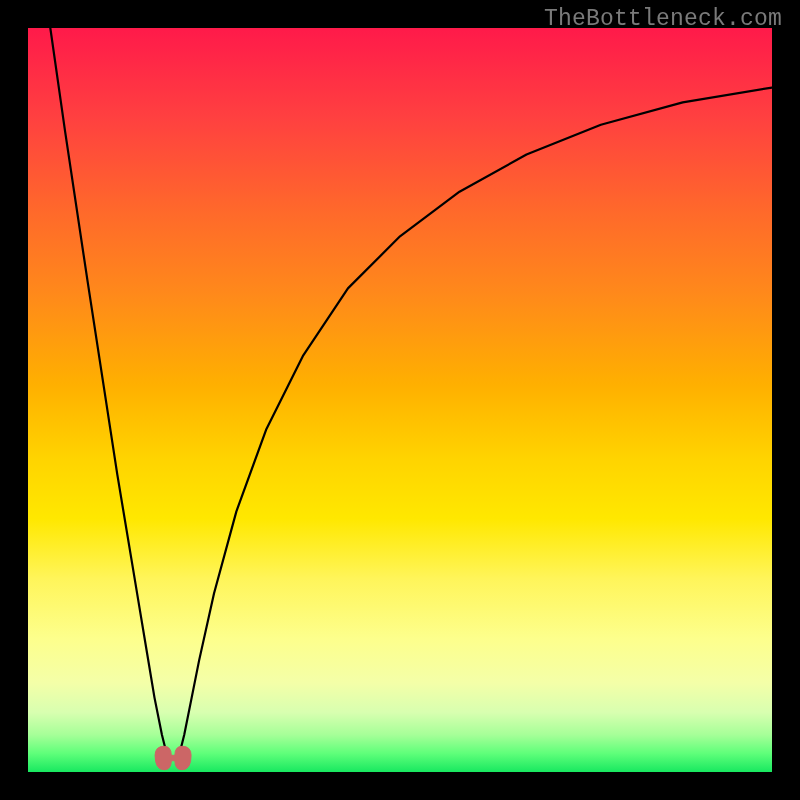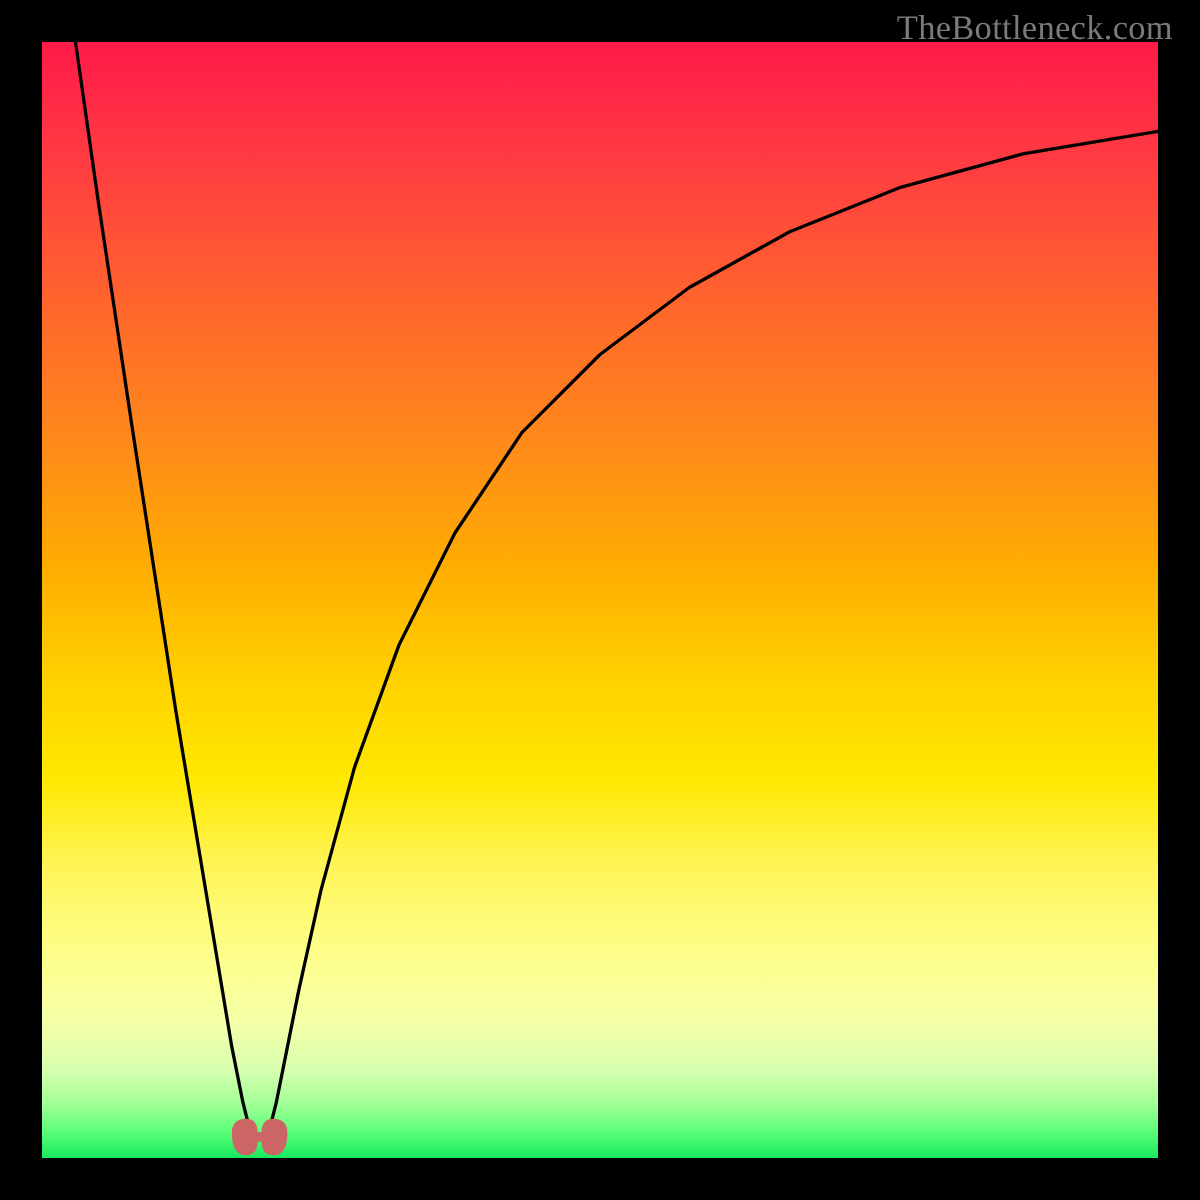--- a/index.html
+++ b/index.html
@@ -51,21 +51,21 @@
     pointer-events: none;
   }
   .watermark {
     position: absolute;
     top: 6px;
     right: 18px;
     color: #7a7a7a;
     font-size: 23px;
     font-weight: 500;
     letter-spacing: 0.2px;
-    font-family: Liberation Serif, serif;
+    font-family: Liberation Mono, monospace;
   }
 </style>
 </head>
 <body>
 
 <div class="watermark">TheBottleneck.com</div>
 
 <div class="frame">
 
   <div class="plot-bg"></div>

